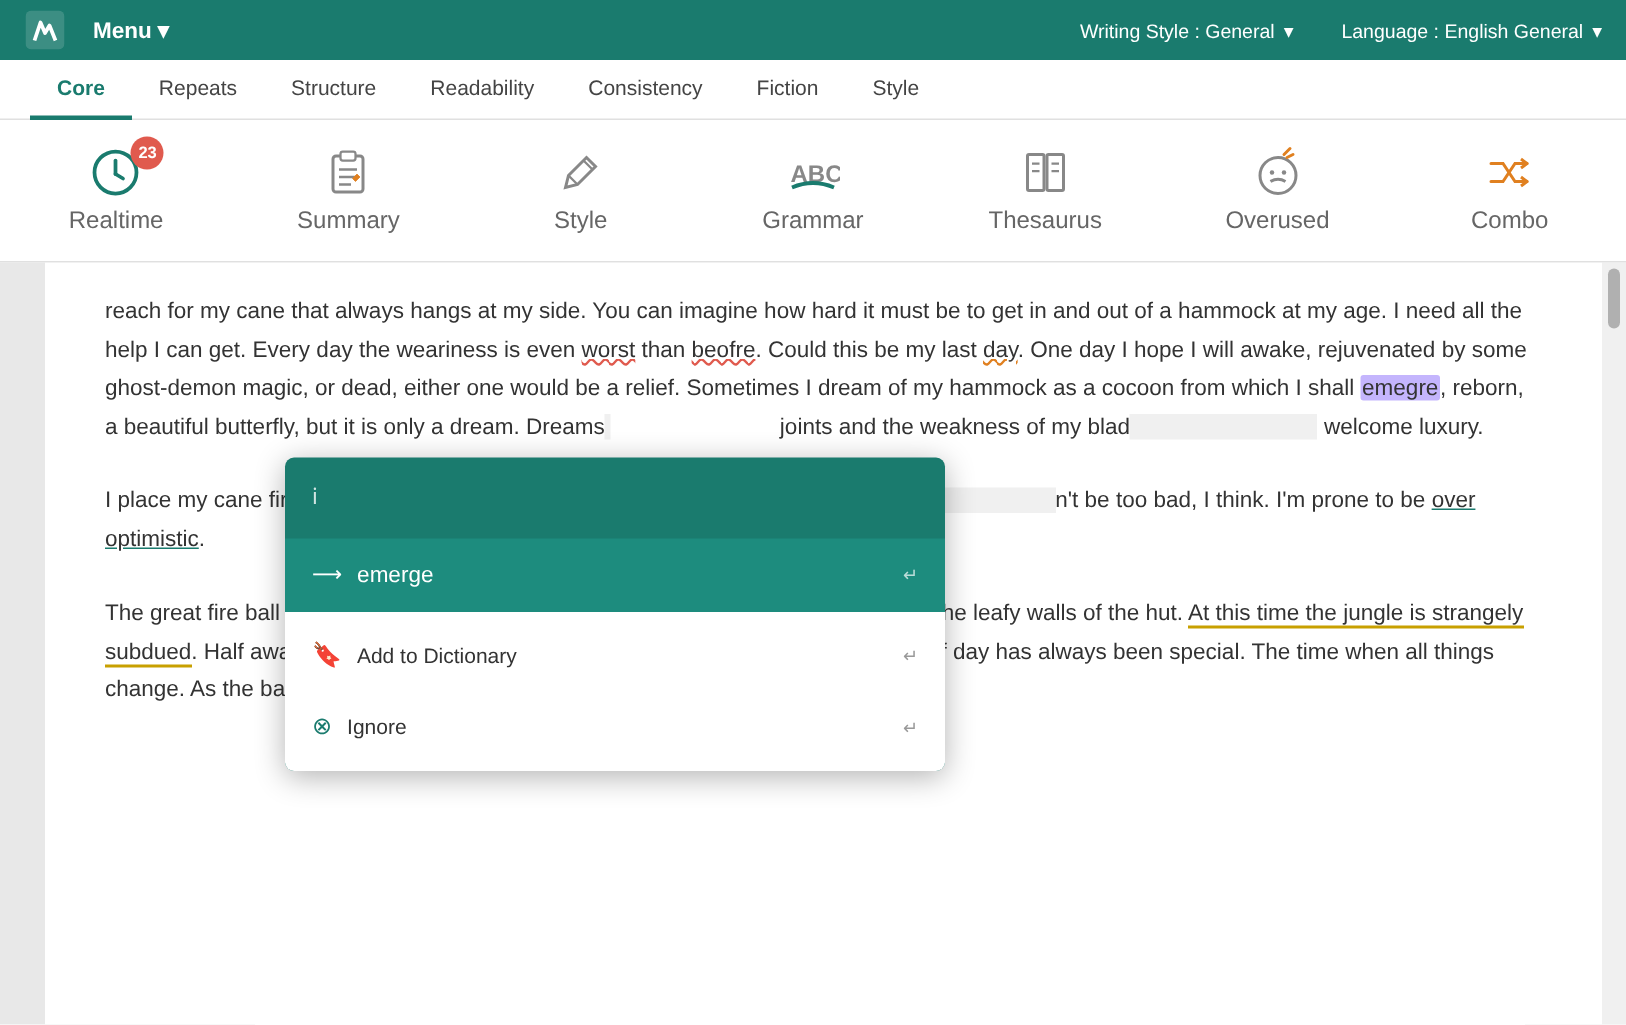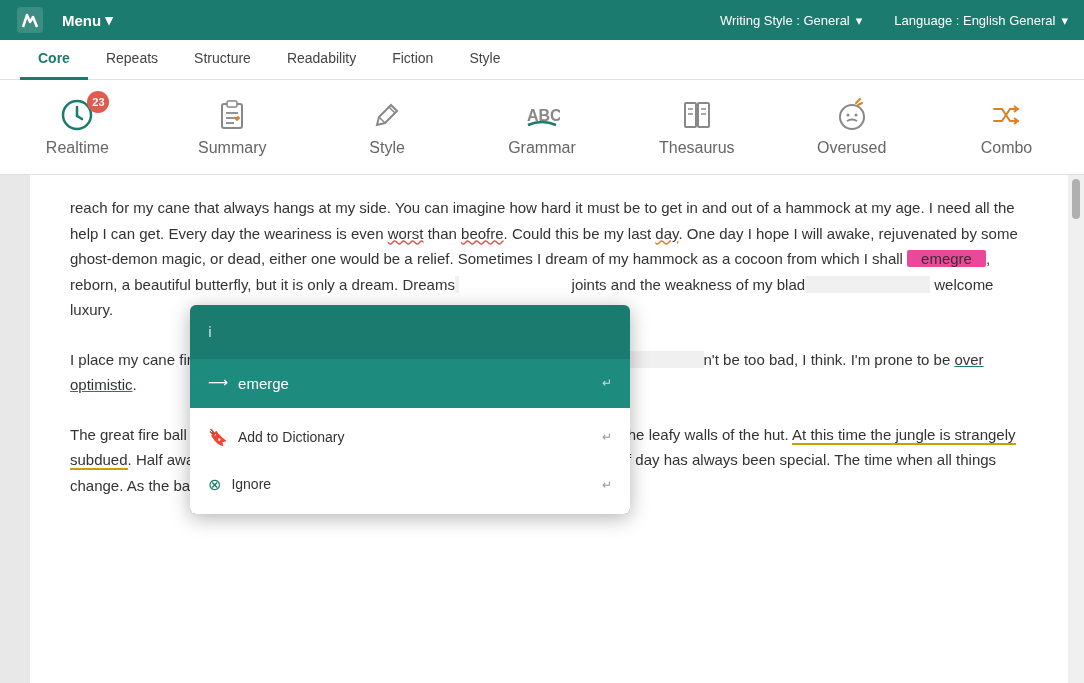--- a/index.html
+++ b/index.html
@@ -159,23 +159,23 @@
     }
     .text-underline-orange {
       text-decoration: underline;
       text-decoration-color: #e08020;
       text-decoration-style: wavy;
     }
     .text-underline-gold {
       border-bottom: 2px solid #c8a000;
     }
     .text-highlight-red {
-      background: #ec4899;
+      background: #c4b5fd;
       border-radius: 2px;
-      padding: 0 14px;
+      padding: 0 1px;
     }
     .text-orange {
       color: #e08020;
       text-decoration: underline;
       text-decoration-color: #e08020;
     }
     .text-teal-underline {
       text-decoration: underline;
       text-decoration-color: #1a7b6e;
     }
@@ -288,20 +288,21 @@
       <span>▾</span>
     </div>
   </div>
 </div>
 
 <div class="tab-nav">
   <div class="tab-item active">Core</div>
   <div class="tab-item">Repeats</div>
   <div class="tab-item">Structure</div>
   <div class="tab-item">Readability</div>
+  <div class="tab-item">Consistency</div>
   <div class="tab-item">Fiction</div>
   <div class="tab-item">Style</div>
 </div>
 
 <div class="icon-toolbar">
 
   <div class="icon-item">
     <div class="badge">23</div>
     <svg viewBox="0 0 36 36" fill="none">
       <circle cx="18" cy="18" r="14" stroke="#1a7b6e" stroke-width="2.5" fill="none"></circle>

